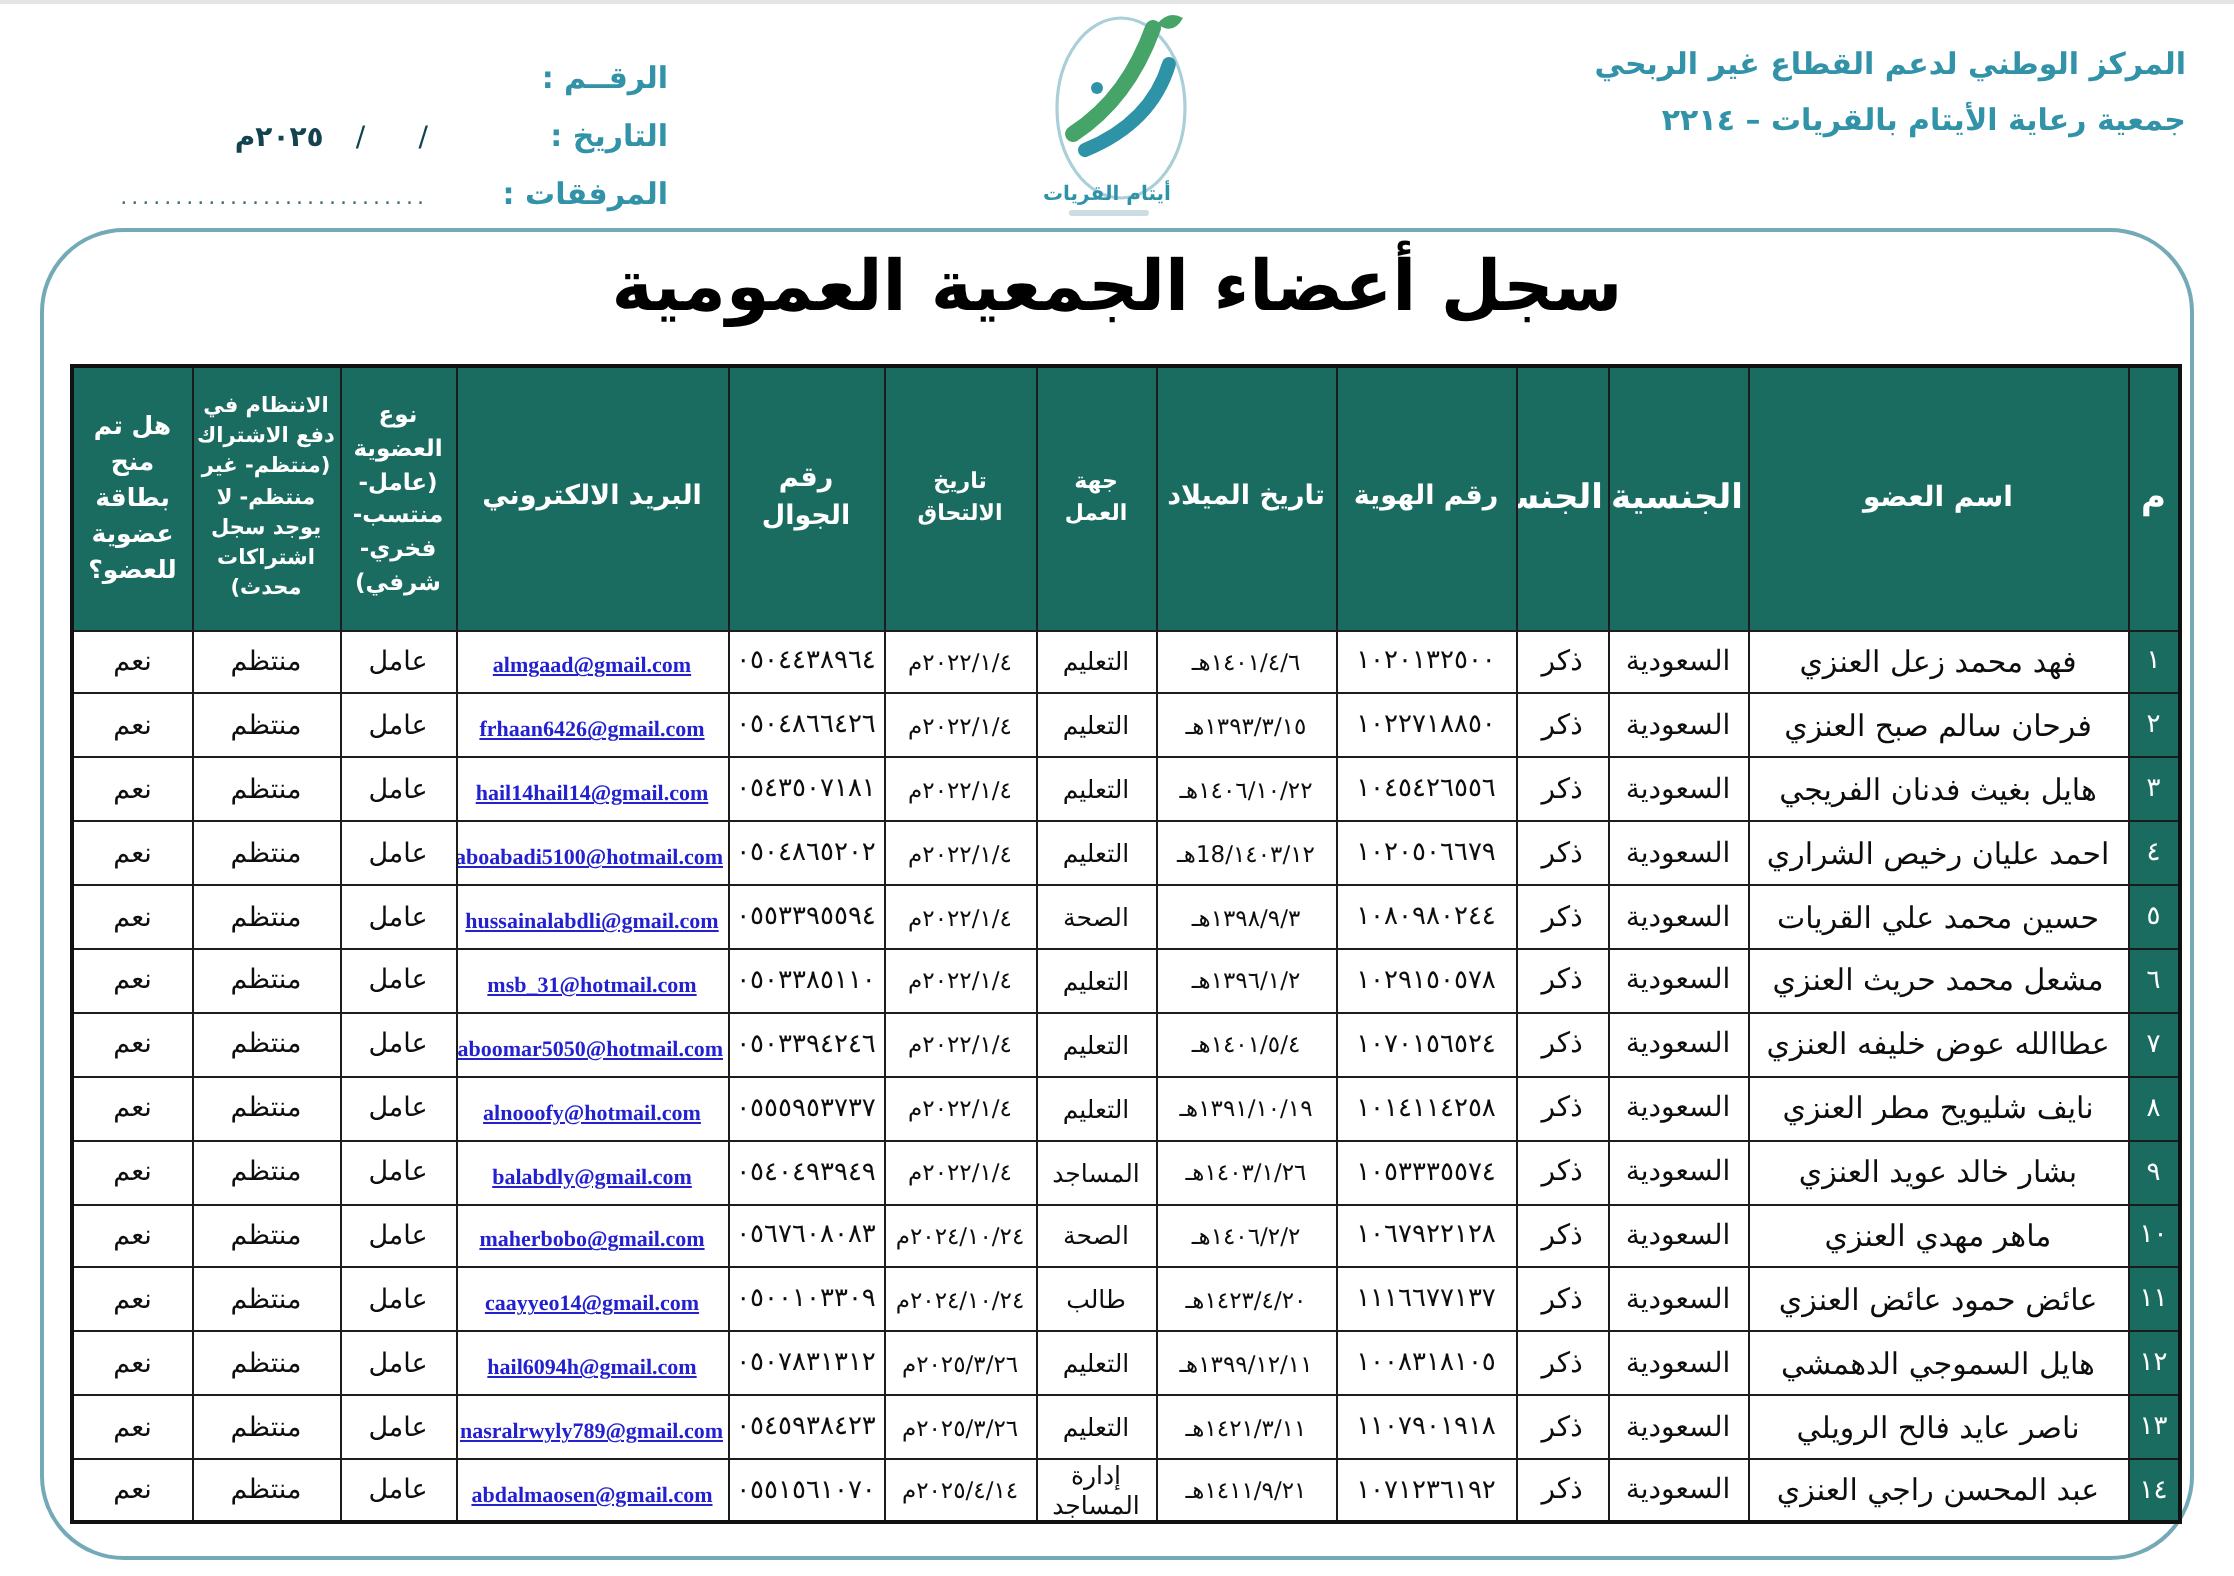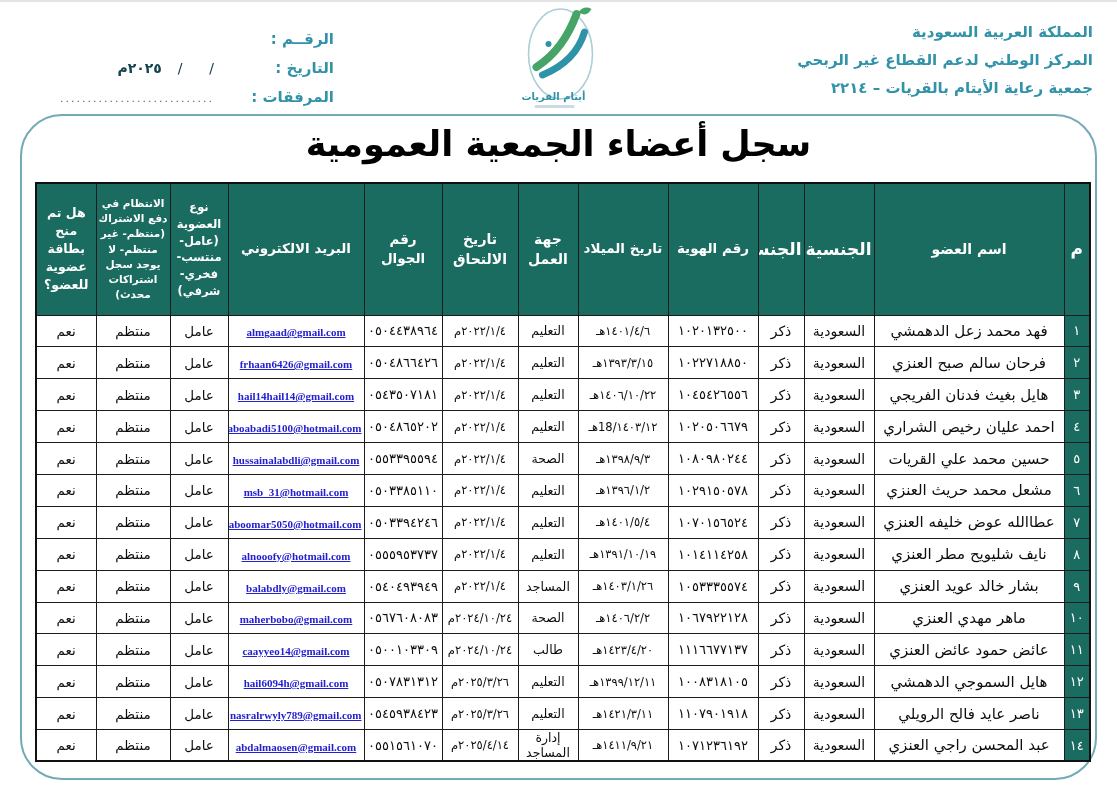--- a/index.html
+++ b/index.html
@@ -36,21 +36,21 @@
   .members-table th, .members-table td { border:1px solid #1c1c1c; text-align:center;
                    vertical-align:middle; padding:0 2px; overflow:hidden; }
   .members-table thead tr { height:132px; }
   .members-table tbody tr { height:31.9px; }
   .members-table th { background:#1a6b60; color:#fff; font-weight:600; line-height:1.45; }
 
   .th-no { font-size:17px; }
   .th-name { font-size:14px; }
   .th-nationality, .th-gender { font-size:17px; }
   .th-id_number, .th-birth_date, .th-mobile, .th-email { font-size:13.5px; }
-  .th-workplace, .th-join_date { font-size:14px;margin-left:12px; }
+  .th-workplace, .th-join_date { font-size:11px;margin-left:12px; }
   .th-membership_type { font-size:11.5px; }
   .th-payment_regularity { font-size:10.5px;margin-left:40px; }
   .th-card_granted { font-size:12.5px; }
 
   .c-no { background:#1a6b60; color:#fff; font-size:13px; }
   .c-name { font-size:15px; color:#0d0d0d; }
   .c-nationality, .c-gender { font-size:14px; color:#0d0d0d; }
   .c-id_number { font-size:13px; color:#0d0d0d; }
   .c-birth_date, .c-join_date { font-size:11.5px; color:#0d0d0d; }
   .c-workplace { font-size:12.5px; color:#0d0d0d; line-height:1.2; }
@@ -58,21 +58,20 @@
   .c-membership_type, .c-payment_regularity, .c-card_granted { font-size:13.5px; color:#0d0d0d; }
   .c-email a { font-family:"Liberation Serif", serif; font-weight:700; font-size:11px;
                color:#2320d0; text-decoration:underline; }
 </style>
 </head>
 <body>
 
 <div class="page">
 
   <div class="org-block">
-    <div class="org-line">المملكة العربية السعودية</div>
     <div class="org-line">المركز الوطني لدعم القطاع غير الربحي</div>
     <div class="org-line">جمعية رعاية الأيتام بالقريات – ٢٢١٤</div>
   </div>
 
   <div class="logo-wrap">
     <svg viewBox="0 0 130 112" width="135" height="112">
       <ellipse cx="64" cy="50" rx="32" ry="45" fill="none" stroke="#aacfd8" stroke-width="1.6"></ellipse>
       <path d="M80 10 C72 32 60 50 40 63" stroke="#47a468" stroke-width="8" fill="none" stroke-linecap="round"></path>
       <path d="M88 28 C82 48 68 62 46 71" stroke="#2f93a8" stroke-width="7" fill="none" stroke-linecap="round"></path>
       <path d="M82 8 q6 -7 13 -3 q-5 9 -13 3" fill="#47a468"></path>
@@ -131,21 +130,21 @@
         <th class="th-mobile">رقم الجوال</th>
         <th class="th-email">البريد الالكتروني</th>
         <th class="th-membership_type">نوع العضوية (عامل- منتسب- فخري- شرفي)</th>
         <th class="th-payment_regularity">الانتظام في دفع الاشتراك (منتظم- غير منتظم- لا يوجد سجل اشتراكات محدث)</th>
         <th class="th-card_granted">هل تم منح بطاقة عضوية للعضو؟</th>
       </tr>
     </thead>
     <tbody>
         <tr>
           <td class="c-no">١</td>
-          <td class="c-name">فهد محمد زعل الدهمشي</td>
+          <td class="c-name">فهد محمد زعل العنزي</td>
           <td class="c-nationality">السعودية</td>
           <td class="c-gender">ذكر</td>
           <td class="c-id_number">١٠٢٠١٣٢٥٠٠</td>
           <td class="c-birth_date">١٤٠١/٤/٦هـ</td>
           <td class="c-workplace">التعليم</td>
           <td class="c-join_date">٢٠٢٢/١/٤م</td>
           <td class="c-mobile">٠٥٠٤٤٣٨٩٦٤</td>
           <td class="c-email"><a href="#">almgaad@gmail.com</a></td>
           <td class="c-membership_type">عامل</td>
           <td class="c-payment_regularity">منتظم</td>

